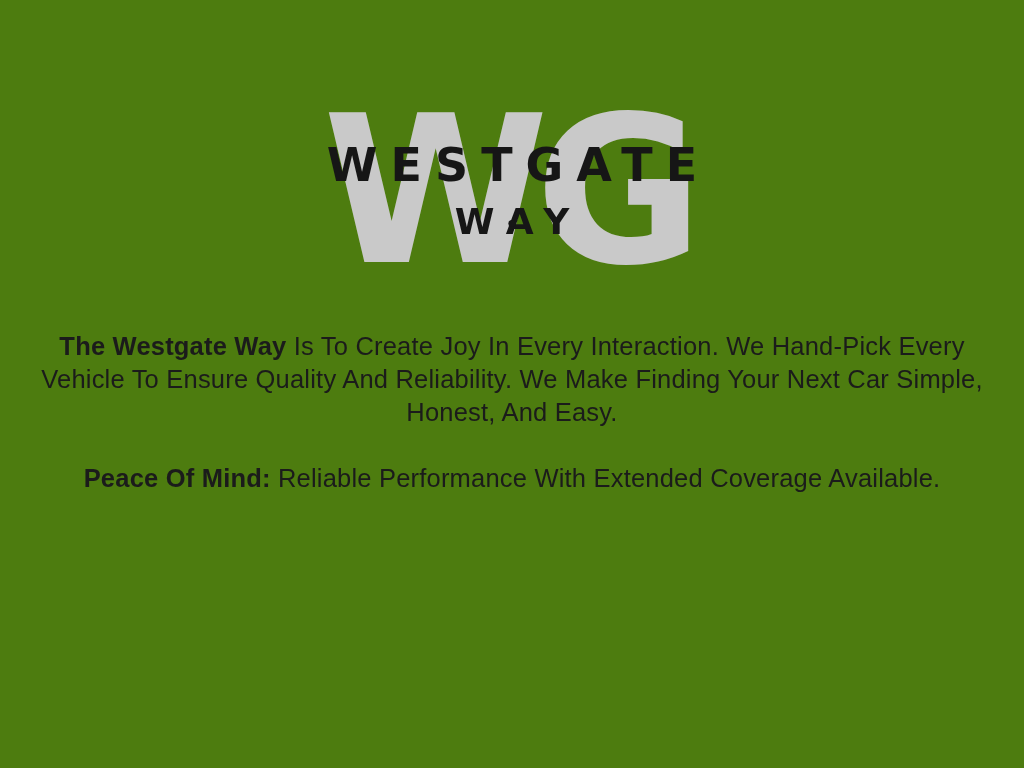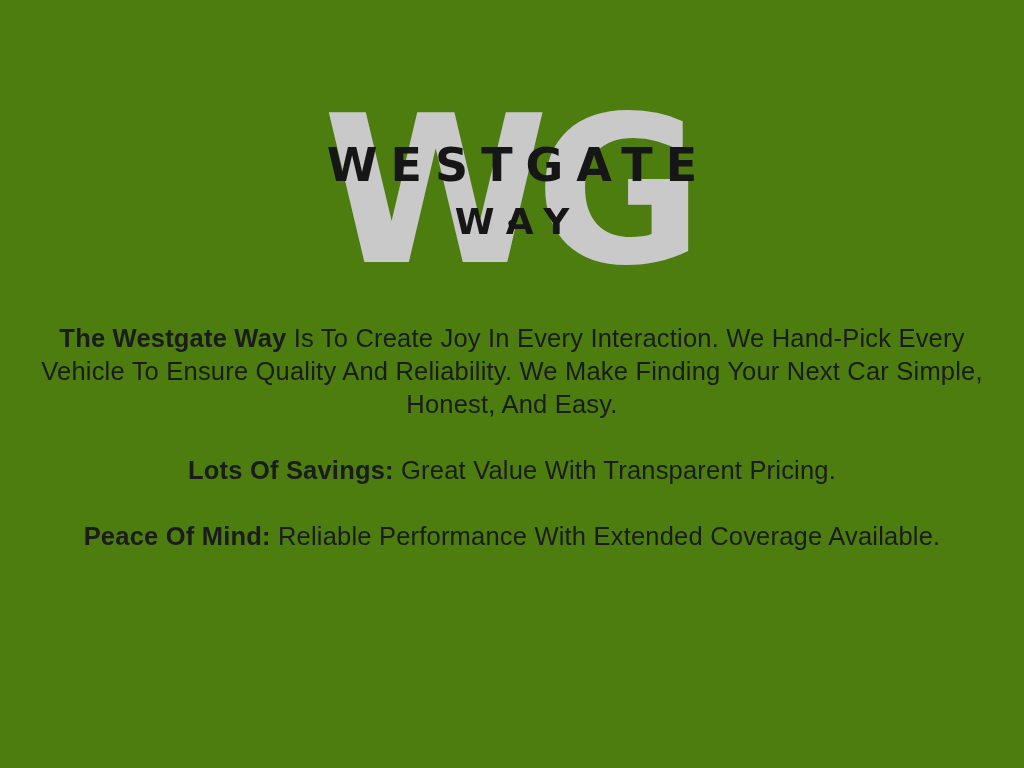--- a/index.html
+++ b/index.html
@@ -98,21 +98,21 @@
     left: 22px;
     width: 980px;
     text-align: center;
   }
   .para {
     font-family: "Liberation Sans", sans-serif;
     font-size: 25.5px;
     line-height: 33px;
     color: #1b1b1b;
     letter-spacing: 0.2px;
-    margin: 0;
+    margin: 8px;
   }
   .para + .para {
     margin-top: 33px;
   }
   .para b {
     font-weight: 700;
   }
 </style>
 </head>
 <body>
@@ -130,20 +130,17 @@
         <span class="logo-dot"></span>
       </div>
     </div>
   </div>
 
   <div class="copy">
     <p class="para">
       <b>The Westgate Way</b><span> Is To Create Joy In Every Interaction. We Hand-Pick Every Vehicle To Ensure Quality And Reliability. We Make Finding Your Next Car Simple, Honest, And Easy.</span>
     </p>
     <p class="para">
-      <b>Lots Of Savings:</b><span> Great Value With Transparent Pricing.</span>
-    </p>
-    <p class="para">
       <b>Peace Of Mind:</b><span> Reliable Performance With Extended Coverage Available.</span>
     </p>
   </div>
 
 </div>
 
 </body></html>

